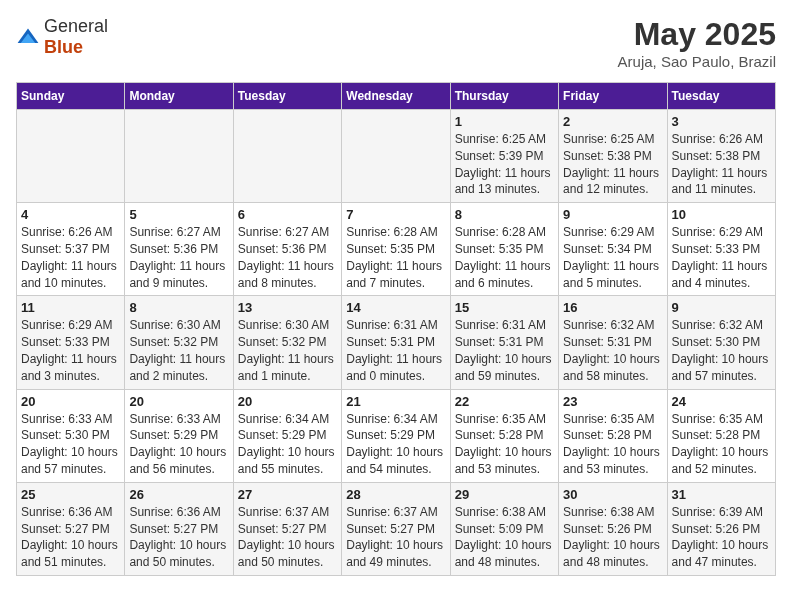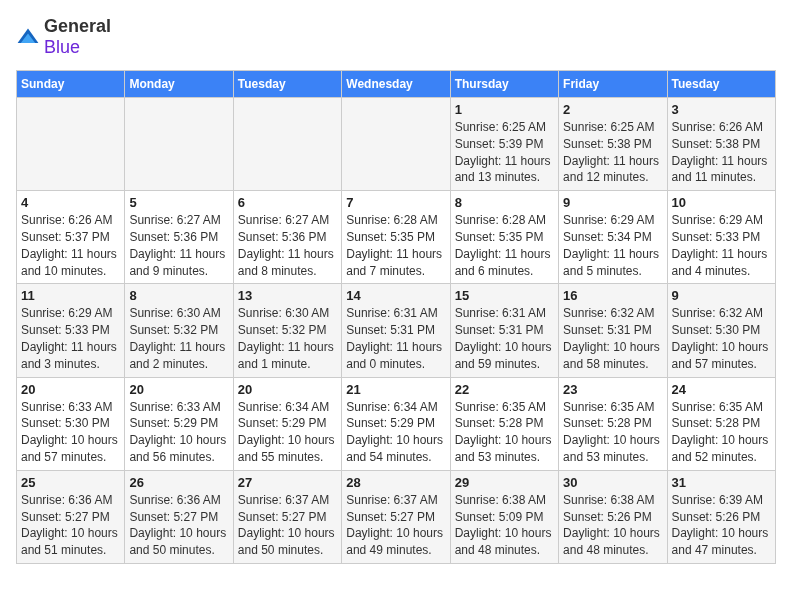--- a/index.html
+++ b/index.html
@@ -16,28 +16,28 @@
       align-items: flex-start;
       margin-bottom: 12px;
     }
     .logo {
       display: flex;
       align-items: center;
       gap: 4px;
     }
     .logo-text-general {
       font-size: 18px;
-      font-weight: bold;
+      font-weight: normal;
       color: #333;
       margin-top: 26px;
     }
     .logo-text-blue {
       font-size: 18px;
-      font-weight: normal;
-      color: #6d28d9;
+      font-weight: bold;
+      color: #c2410c;
     }
     .logo-icon {
       width: 24px;
       height: 20px;
     }
     .title-block {
       text-align: right;
     }
     .main-title {
       font-size: 32px;
@@ -47,21 +47,21 @@
     .subtitle {
       font-size: 15px;
       color: #555;
     }
     table {
       width: 100%;
       border-collapse: collapse;
       font-size: 11px;
     }
     thead tr th {
-      background-color: #3b82f6;
+      background-color: #4c1d95;
       color: #fff;
       padding: 6px 4px;
       text-align: left;
       font-size: 12px;
       border: 1px solid #ccc;
     }
     tbody tr td {
       border: 1px solid #ccc;
       vertical-align: top;
       padding: 4px;
@@ -96,20 +96,24 @@
   <div class="logo">
     <svg class="logo-icon" viewBox="0 0 30 25" xmlns="http://www.w3.org/2000/svg">
       <polygon points="15,2 28,20 2,20" fill="#1565c0"></polygon>
       <polygon points="15,8 24,20 6,20" fill="#42a5f5"></polygon>
     </svg>
     <div>
       <span class="logo-text-general">General</span><br>
       <span class="logo-text-blue">Blue</span>
     </div>
   </div>
+  <div class="title-block">
+    <div class="main-title">May 2025</div>
+    <div class="subtitle">Aruja, Sao Paulo, Brazil</div>
+  </div>
 </div>
 
 <table>
   <thead>
     <tr>
     <th>Sunday</th>
         <th>Monday</th>
         <th>Tuesday</th>
         <th>Wednesday</th>
         <th>Thursday</th>

